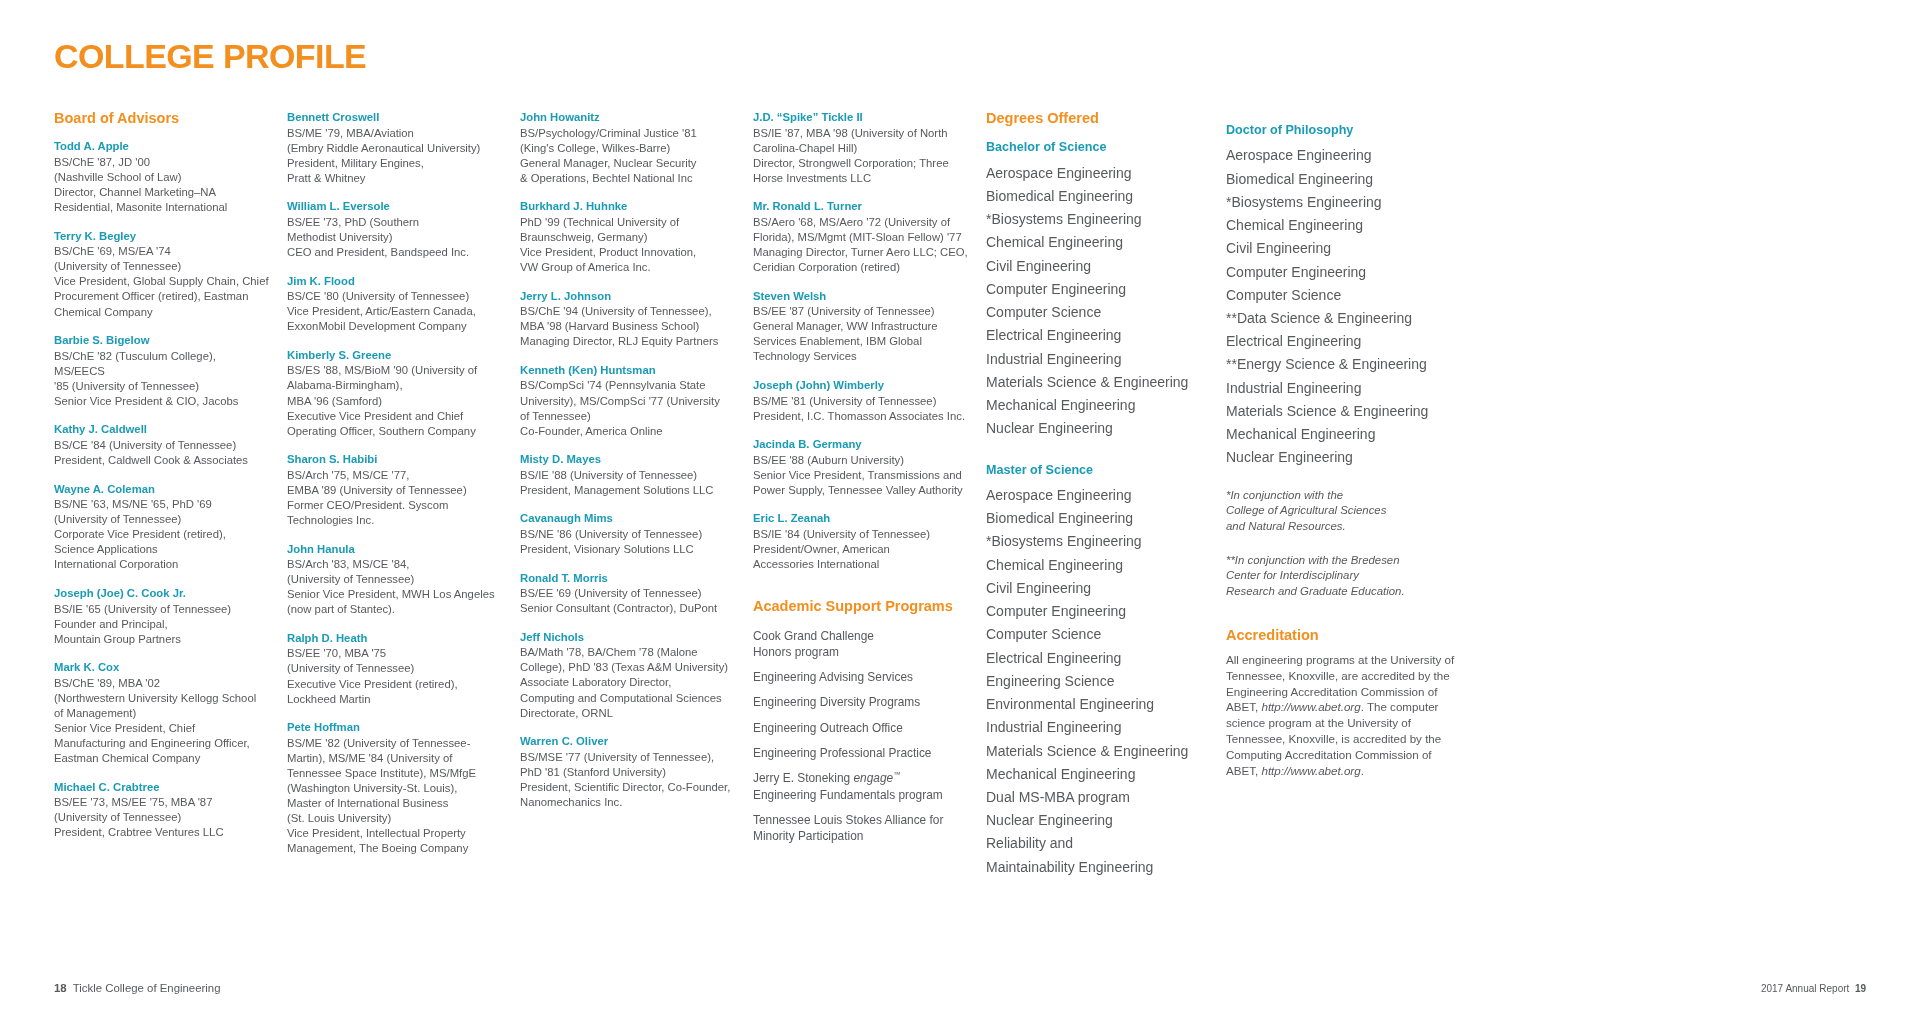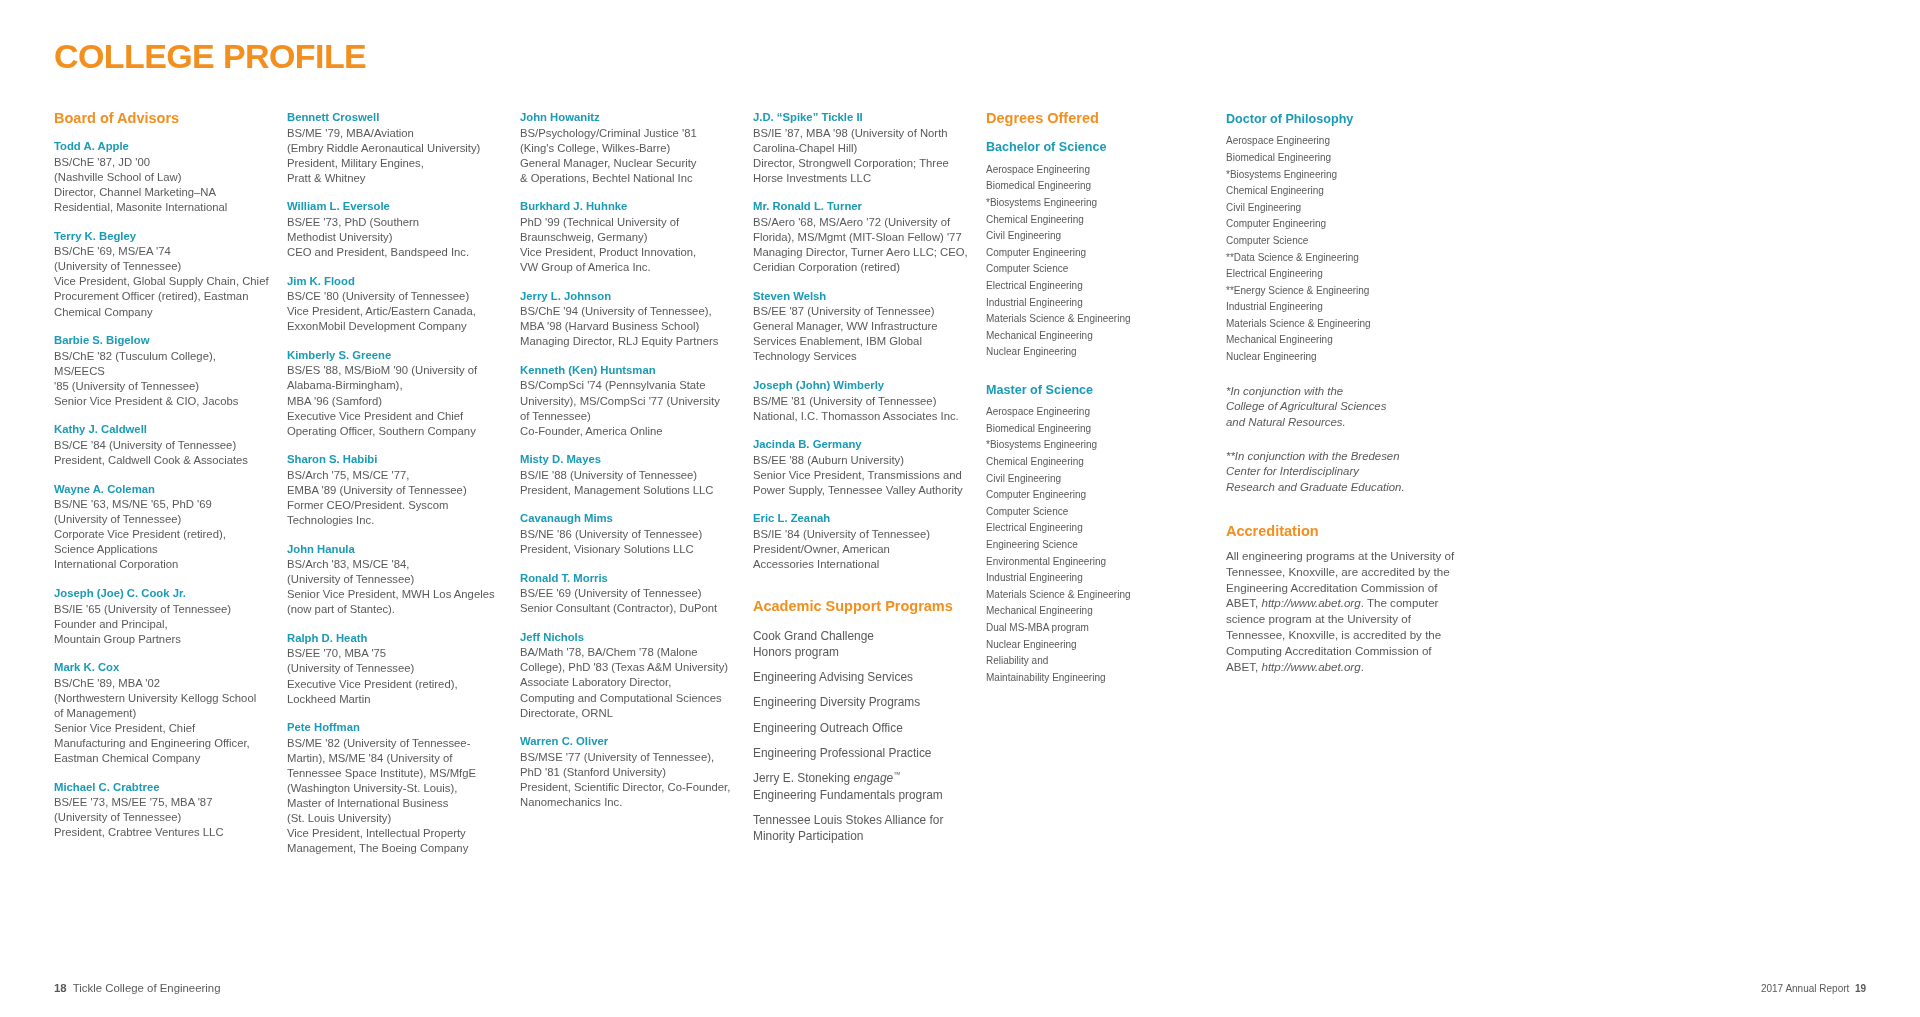--- a/index.html
+++ b/index.html
@@ -74,21 +74,21 @@
   .sub-head {
     color: #1a9bb5;
     font-size: 12.6px;
     font-weight: bold;
     margin: 0 0 6px 0;
     line-height: 1.3;
   }
   .sub-head.gap { margin-top: 21px; }
 
   .degree-item {
-    font-size: 10px;
+    font-size: 14px;
     line-height: 1.66;
     color: #58595b;
   }
 
   .note {
     font-size: 11.4px;
     line-height: 1.37;
     font-style: italic;
     color: #58595b;
     margin-top: 18px;
@@ -343,21 +343,21 @@
           <div class="entry">
             <div class="entry-name">Steven Welsh</div>
             <div class="entry-line">BS/EE '87 (University of Tennessee)</div>
             <div class="entry-line">General Manager, WW Infrastructure</div>
             <div class="entry-line">Services Enablement, IBM Global</div>
             <div class="entry-line">Technology Services</div>
           </div>
           <div class="entry">
             <div class="entry-name">Joseph (John) Wimberly</div>
             <div class="entry-line">BS/ME '81 (University of Tennessee)</div>
-            <div class="entry-line">National, I.C. Thomasson Associates Inc.</div>
+            <div class="entry-line">President, I.C. Thomasson Associates Inc.</div>
           </div>
           <div class="entry">
             <div class="entry-name">Jacinda B. Germany</div>
             <div class="entry-line">BS/EE '88 (Auburn University)</div>
             <div class="entry-line">Senior Vice President, Transmissions and</div>
             <div class="entry-line">Power Supply, Tennessee Valley Authority</div>
           </div>
           <div class="entry">
             <div class="entry-name">Eric L. Zeanah</div>
             <div class="entry-line">BS/IE '84 (University of Tennessee)</div>
@@ -427,21 +427,21 @@
           <div class="degree-item">Materials Science &amp; Engineering</div>
           <div class="degree-item">Mechanical Engineering</div>
           <div class="degree-item">Dual MS-MBA program</div>
           <div class="degree-item">Nuclear Engineering</div>
           <div class="degree-item">Reliability and</div>
           <div class="degree-item">Maintainability Engineering</div>
         </div>
     </div>
 
     <div class="col col-phd">
-      <div class="sub-head" style="margin-top:1px">Doctor of Philosophy</div>
+      <div class="sub-head" style="margin-top:12px">Doctor of Philosophy</div>
       <div id="phd-list">
           <div class="degree-item">Aerospace Engineering</div>
           <div class="degree-item">Biomedical Engineering</div>
           <div class="degree-item">*Biosystems Engineering</div>
           <div class="degree-item">Chemical Engineering</div>
           <div class="degree-item">Civil Engineering</div>
           <div class="degree-item">Computer Engineering</div>
           <div class="degree-item">Computer Science</div>
           <div class="degree-item">**Data Science &amp; Engineering</div>
           <div class="degree-item">Electrical Engineering</div>

